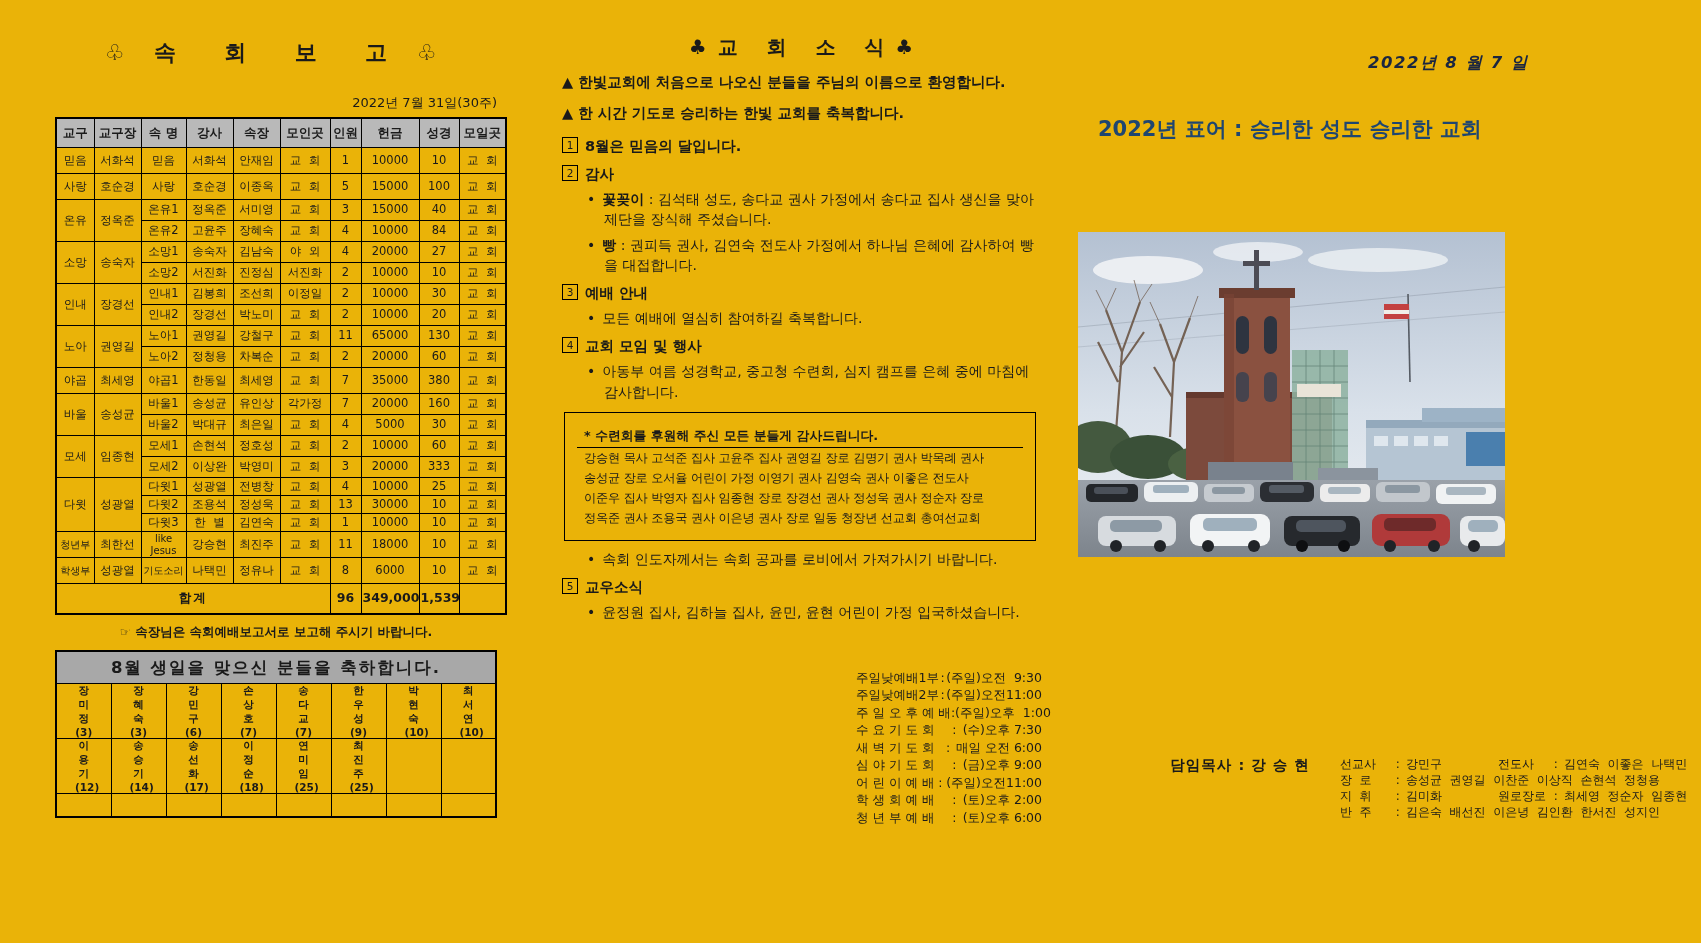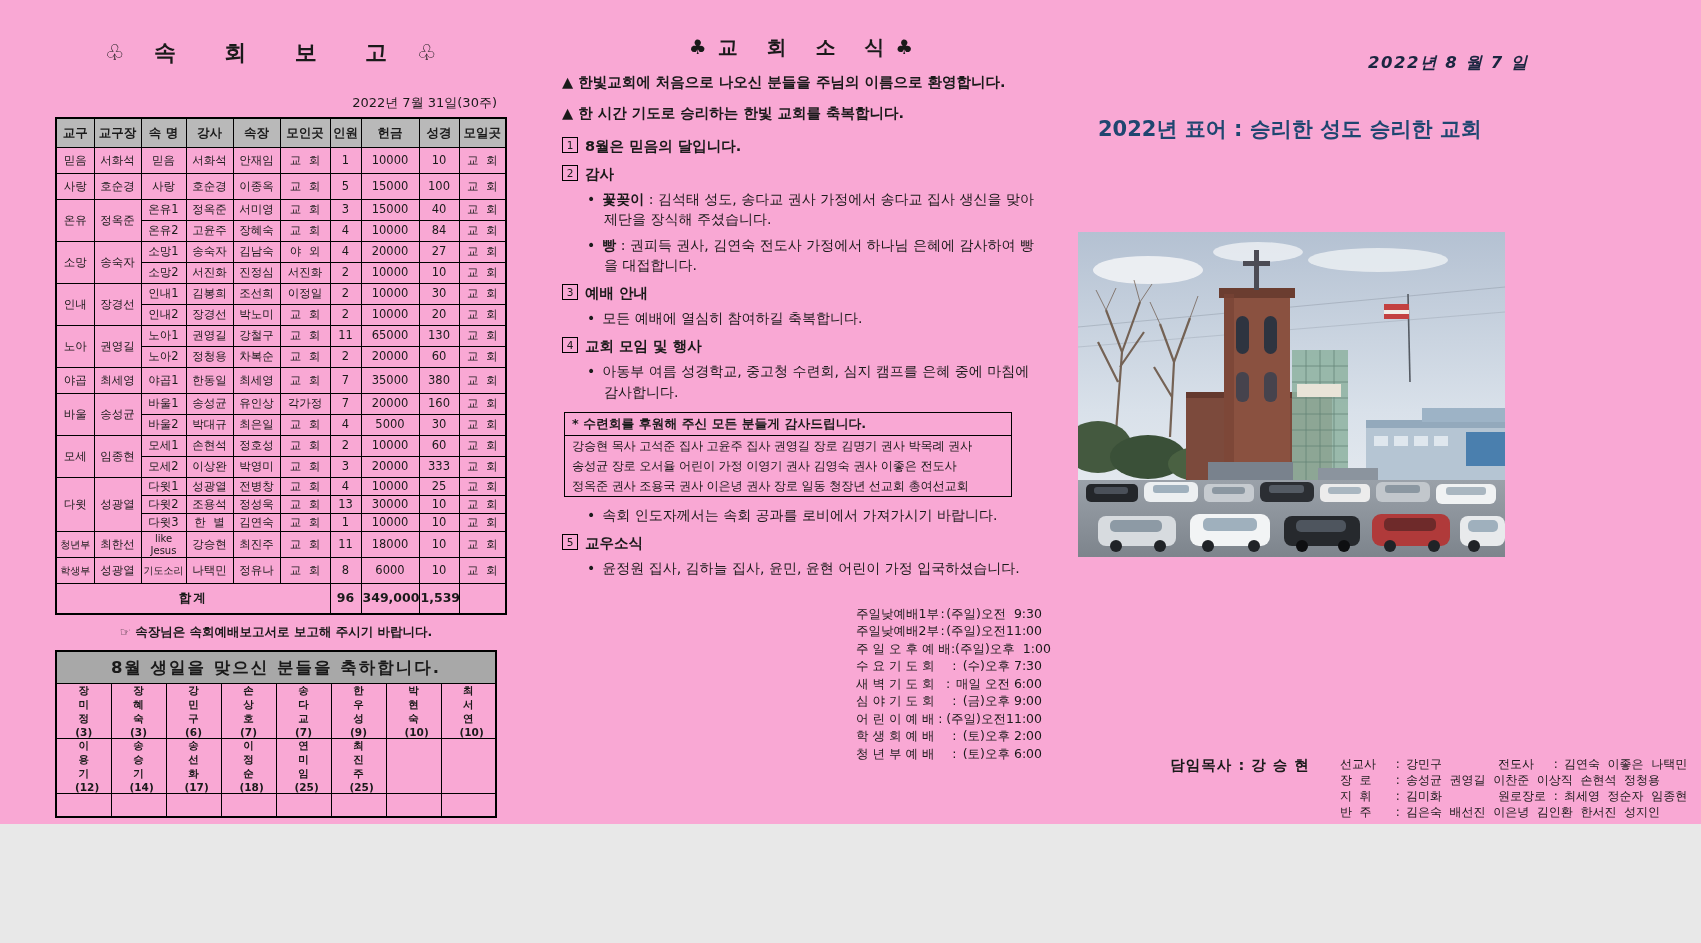--- a/index.html
+++ b/index.html
@@ -1,17 +1,17 @@
 <!DOCTYPE html>
 <html style="--navy: #1f4670; --date-navy: #1b2640; --hdr-grey: #b9b9b9; --bday-grey: #a8a8a8;"><head>
 <meta charset="utf-8">
 <style>
   html,body{margin:0;padding:0;background:#e8e8e8;}
   .page{
-    position:relative; width:1701px; height:824px; background:#f9a8d4;
+    position:relative; width:1701px; height:943px; background:#eab308;
     font-family:"DejaVu Sans","Liberation Sans",sans-serif; color:#1a1a1a;
     overflow:hidden;
   }
   
   .left-col{position:absolute; left:55px; top:38px; width:442px;}
   .report-title{font-size:22px; font-weight:bold; letter-spacing:11px; text-align:center; white-space:pre;}
   .report-date{font-size:13px; text-align:right; margin-top:26px; margin-bottom:5px; font-weight:normal;}
   table{border-collapse:collapse;}
   .report-table{width:442px; border:2px solid #000; table-layout:fixed;padding-left:8px;}
   .report-table th{
@@ -42,26 +42,26 @@
   .news-flow{margin-top:14px;}
   .num-line{font-size:14.5px; font-weight:bold; margin:9px 0 4px 0;}
   .numbox{
     display:inline-block; width:14px; height:14px; border:1.4px solid #000;
     font-size:10.5px; line-height:14px; text-align:center; font-weight:normal;
     margin-right:7px; vertical-align:2px;
   }
   .bullet-line{font-size:14px; margin:5px 0 5px 12px; padding-left:30px; text-indent:-17px; line-height:1.45;}
   .bullet-dot{margin-right:7px;}
   .bullet-head{font-weight:bold;}
-  .thanks-box{border:1.6px solid #000; margin:10px 0 8px 2px; padding:0; width:446px;}
+  .thanks-box{border:1.6px solid #000; margin:10px 0 8px 2px; padding:12px; width:446px;}
   .thanks-box .box-title{
     font-size:12.8px; font-weight:bold; padding:3px 7px 2px 7px; border-bottom:1.2px solid #000;
   }
   .thanks-box .box-line{font-size:12.2px; padding:1.5px 7px; letter-spacing:-0.2px;}
-  .schedule{margin-top:26px; margin-left:294px; font-size:12.5px;}
+  .schedule{margin-top:46px; margin-left:294px; font-size:12.5px;}
   .sched-row{display:flex; line-height:17.5px; white-space:pre;}
   .sched-label{display:inline-block; width:97px; white-space:pre;}
   .sched-colon{display:inline-block; width:18px; text-align:center;}
   .sched-time{white-space:pre;}
   
   .right-date{
     position:absolute; left:1368px; top:52px; font-size:16.5px; font-weight:bold;
     color:var(--date-navy,#1b2640); letter-spacing:1.5px; white-space:pre;font-style:italic;
   }
   .slogan{
@@ -401,20 +401,21 @@
         <div class="bullet-line"><span class="bullet-dot">•</span><span class="bullet-head">꽃꽂이</span> : 김석태 성도, 송다교 권사 가정에서 송다교 집사 생신을 맞아 제단을 장식해 주셨습니다.</div>
         <div class="bullet-line"><span class="bullet-dot">•</span><span class="bullet-head">빵</span> : 권피득 권사, 김연숙 전도사 가정에서 하나님 은혜에 감사하여 빵을 대접합니다.</div>
         <div class="num-line"><span class="numbox">3</span><span>예배 안내</span></div>
         <div class="bullet-line"><span class="bullet-dot">•</span>모든 예배에 열심히 참여하길 축복합니다.</div>
         <div class="num-line"><span class="numbox">4</span><span>교회 모임 및 행사</span></div>
         <div class="bullet-line"><span class="bullet-dot">•</span>아동부 여름 성경학교, 중고청 수련회, 심지 캠프를 은혜 중에 마침에 감사합니다.</div>
         <div class="thanks-box">
           <div class="box-title">* 수련회를 후원해 주신 모든 분들게 감사드립니다.</div>
           <div class="box-line">강승현 목사 고석준 집사 고윤주 집사 권영길 장로 김명기 권사 박목례 권사</div>
           <div class="box-line">송성균 장로 오서율 어린이 가정 이영기 권사 김영숙 권사 이좋은 전도사</div>
+          <div class="box-line">이준우 집사 박영자 집사 임종현 장로 장경선 권사 정성욱 권사 정순자 장로</div>
           <div class="box-line">정옥준 권사 조용국 권사 이은녕 권사 장로 일동 청장년 선교회 총여선교회</div>
         </div>
         <div class="bullet-line"><span class="bullet-dot">•</span>속회 인도자께서는 속회 공과를 로비에서 가져가시기 바랍니다.</div>
         <div class="num-line"><span class="numbox">5</span><span>교우소식</span></div>
         <div class="bullet-line"><span class="bullet-dot">•</span>윤정원 집사, 김하늘 집사, 윤민, 윤현 어린이 가정 입국하셨습니다.</div>
       </div>
     <div class="schedule" id="schedule">
         <div class="sched-row"><span class="sched-label">주일낮예배1부</span><span class="sched-colon">:</span><span class="sched-time">(주일)오전  9:30</span></div>
         <div class="sched-row"><span class="sched-label">주일낮예배2부</span><span class="sched-colon">:</span><span class="sched-time">(주일)오전11:00</span></div>
         <div class="sched-row"><span class="sched-label">주 일 오 후 예 배</span><span class="sched-colon">:</span><span class="sched-time">(주일)오후  1:00</span></div>

